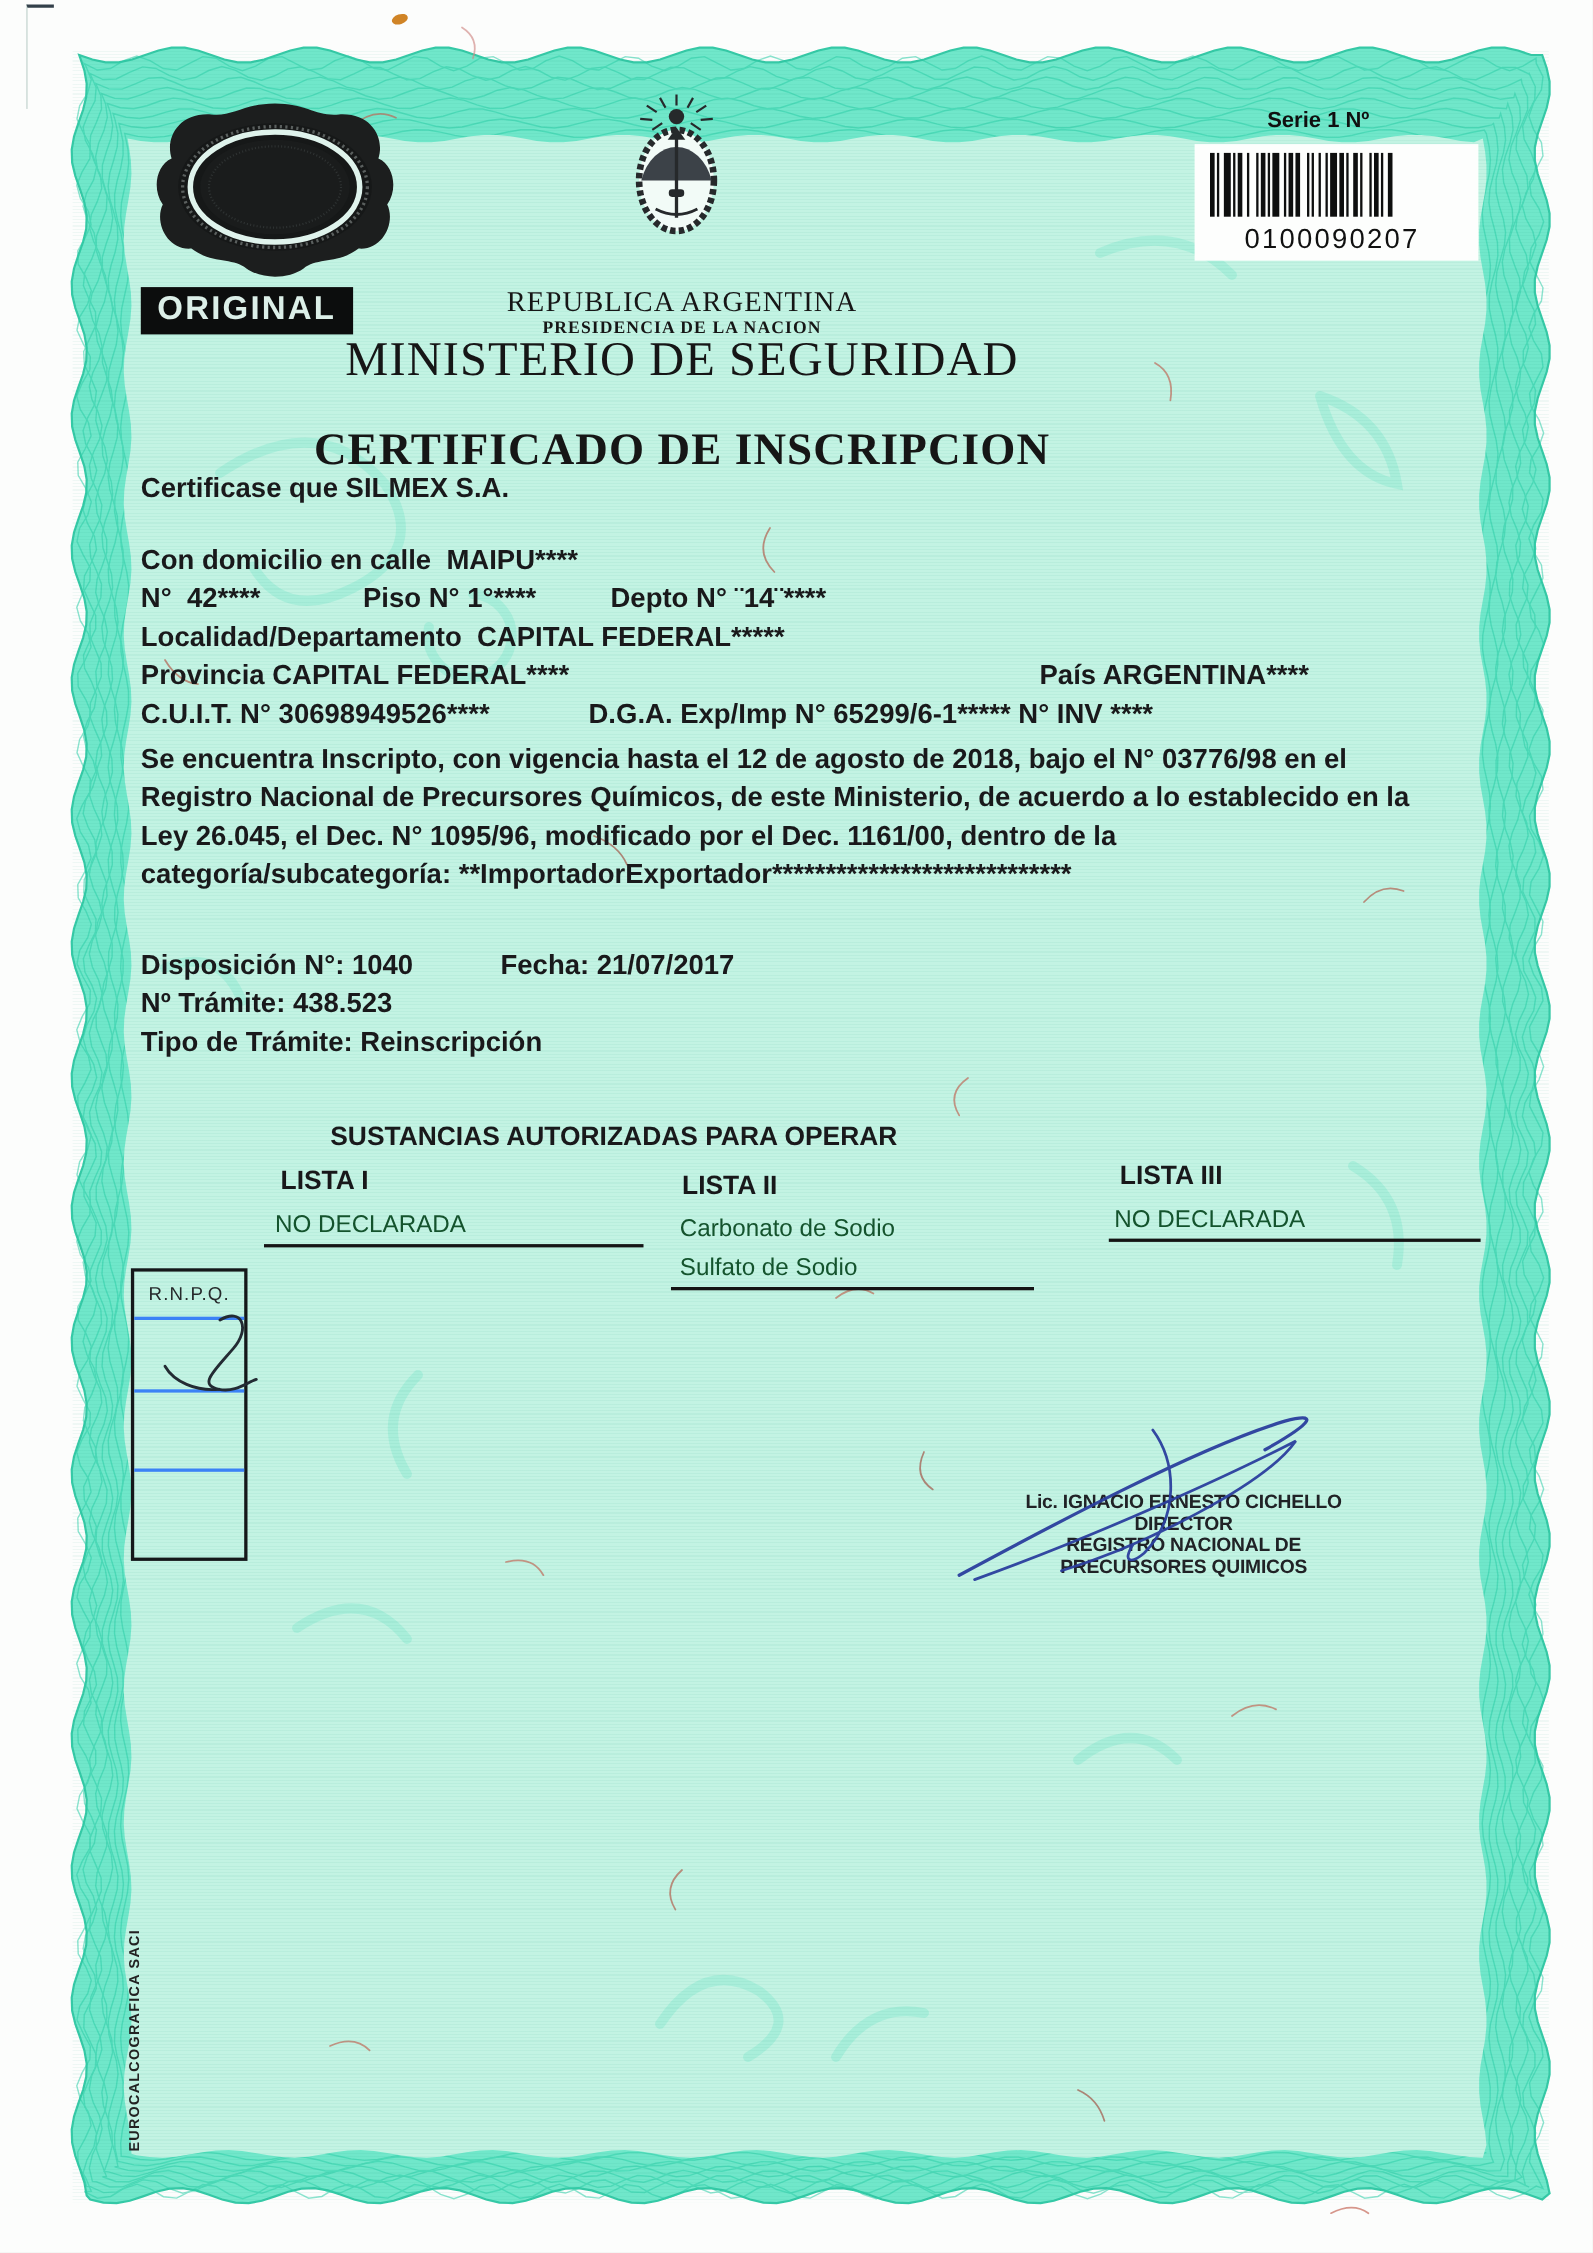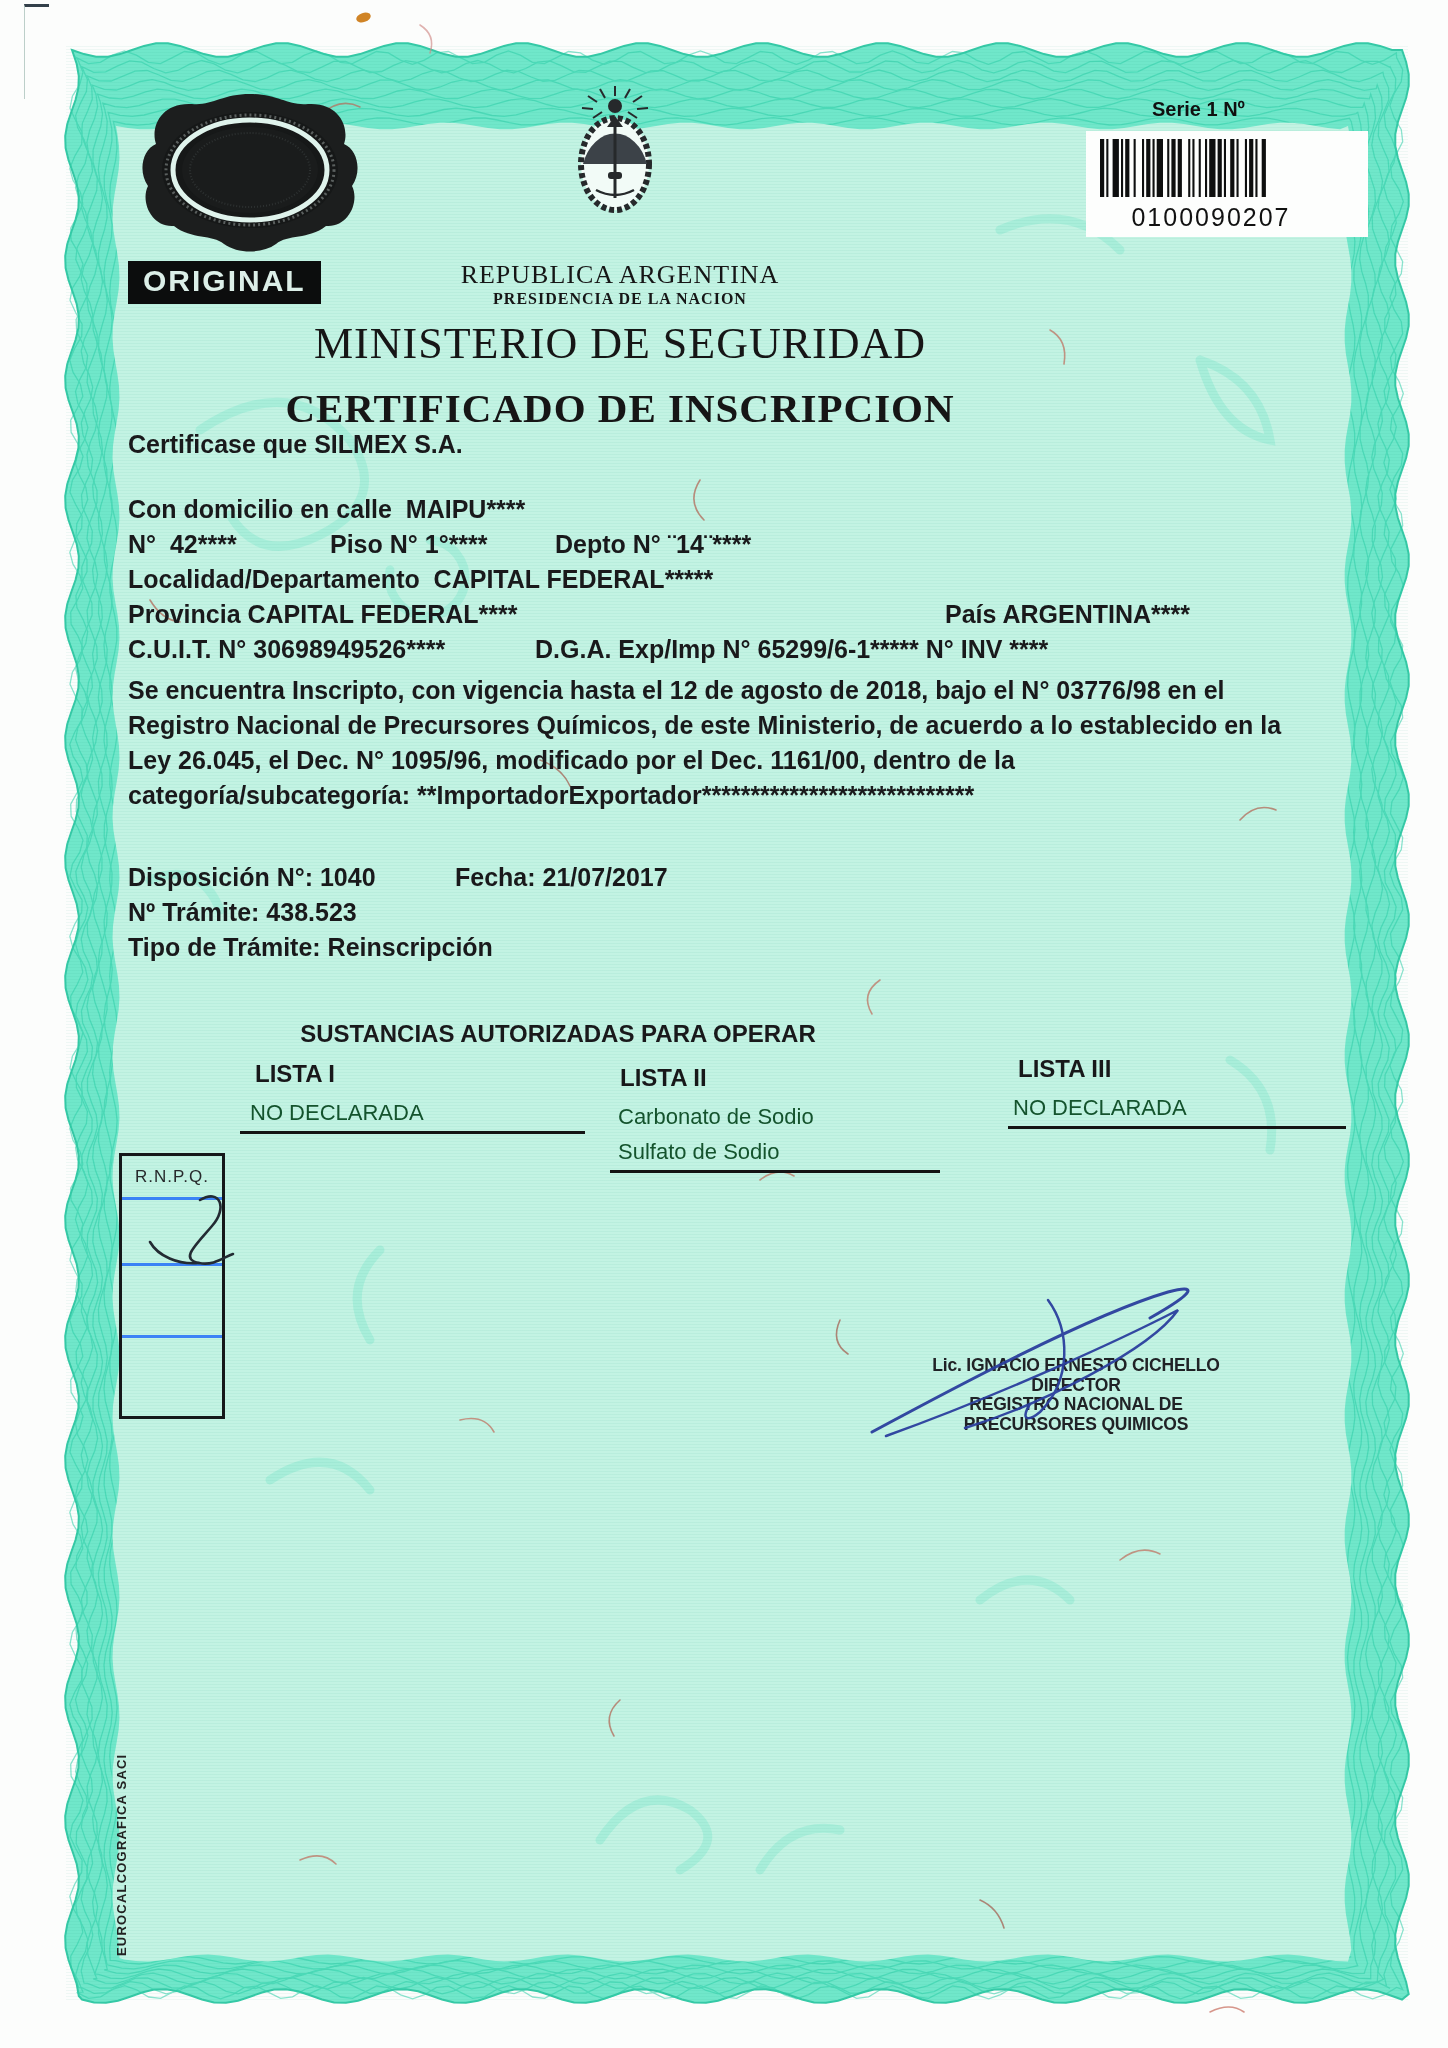--- a/index.html
+++ b/index.html
@@ -13,21 +13,21 @@
     pointer-events:none;}
   .content{z-index:2;}
   
   .serif{font-family:"Liberation Serif",serif;}
   .hdr{position:absolute;left:240px;width:760px;text-align:center;letter-spacing:1px;color:#161616;}
   .bold{font-weight:700;}
   
   #original-stamp{position:absolute;left:128px;top:261px;background:#0c0d0d;color:#dcefe8;
     font-size:30px;font-weight:700;letter-spacing:2px;padding:3px 15px 6px 15px;}
   
-  #barcode-card{position:absolute;left:1086px;top:131px;width:282px;height:106px;background:#fdfefd;}
+  #barcode-card{position:absolute;left:1086px;top:131px;width:258px;height:106px;background:#fdfefd;}
   #barcode-num{position:absolute;left:0;top:72px;width:250px;text-align:center;font-size:25px;letter-spacing:2px;color:#111;}
   #serie{position:absolute;left:1152px;top:98px;font-size:20px;font-weight:700;color:#101010;}
   
   .line{position:absolute;font-size:25px;font-weight:700;color:#19191b;white-space:pre;}
   .plist{line-height:35px;}
   
   .list-label{position:absolute;font-size:24px;font-weight:700;color:#18181a;}
   .list-item{position:absolute;font-size:22px;font-weight:400;color:#14532d;}
   .uline{position:absolute;height:3px;background:#141414;}
   
@@ -131,21 +131,21 @@
     <ellipse cx="55" cy="80" rx="34" ry="46" fill="#f2fbf7" stroke="#26292b" stroke-width="6" stroke-dasharray="5 3"></ellipse>
     <path d="M23,80 A34,46 0 0 1 87,80 Z" fill="#3c4248"></path>
     <line x1="55" y1="40" x2="55" y2="114" stroke="#26292b" stroke-width="3"></line>
     <path d="M55,32 l8,11 h-16 z" fill="#26292b"></path>
     <rect x="48" y="88" width="14" height="7" rx="3" fill="#26292b"></rect>
     <path d="M36,106 q19,10 38,0" fill="none" stroke="#26292b" stroke-width="2.5"></path>
   </svg>
 
   <div class="hdr serif content" style="top:260px;font-size:26px;">REPUBLICA ARGENTINA</div>
   <div class="hdr serif bold content" style="top:290px;font-size:16px;">PRESIDENCIA DE LA NACION</div>
-  <div class="hdr serif content" style="top:318px;font-size:44px;">MINISTERIO DE SEGURIDAD</div>
+  <div class="hdr serif content" style="top:301px;font-size:44px;">MINISTERIO DE SEGURIDAD</div>
   <div class="hdr serif bold content" style="top:384px;font-size:41px;">CERTIFICADO DE INSCRIPCION</div>
 
   <div id="serie" class="content">Serie 1 Nº</div>
   <div id="barcode-card" class="content">
     <svg id="barcode-svg" width="250" height="70" viewBox="0 0 250 70">
         <rect x="14" y="8" width="4.2" height="58" fill="#0e0f0f"></rect>
         <rect x="20.3" y="8" width="2.1" height="58" fill="#0e0f0f"></rect>
         <rect x="26.6" y="8" width="6.300000000000001" height="58" fill="#0e0f0f"></rect>
         <rect x="35.00000000000001" y="8" width="2.1" height="58" fill="#0e0f0f"></rect>
         <rect x="39.20000000000001" y="8" width="4.2" height="58" fill="#0e0f0f"></rect>

